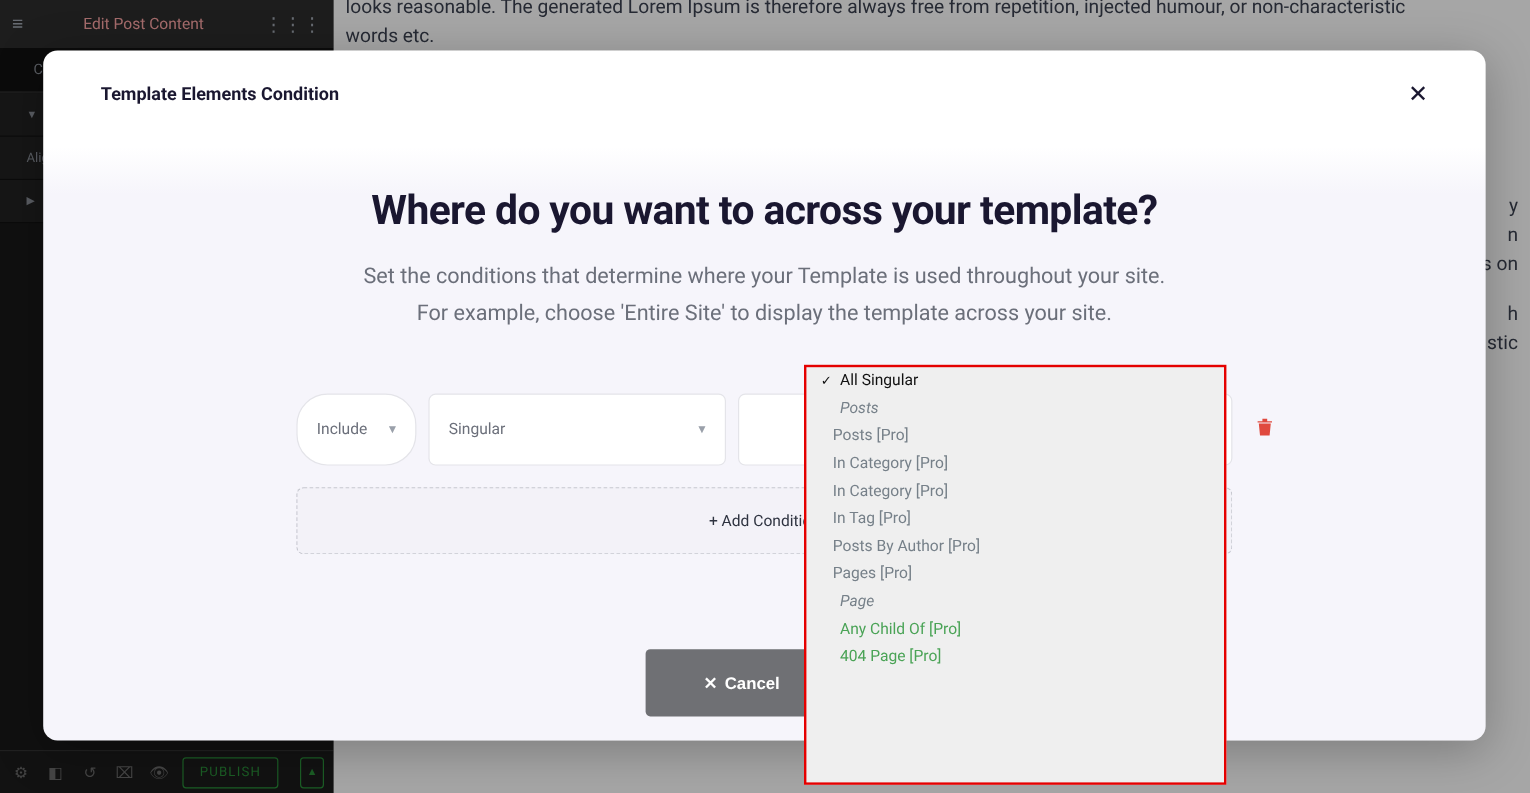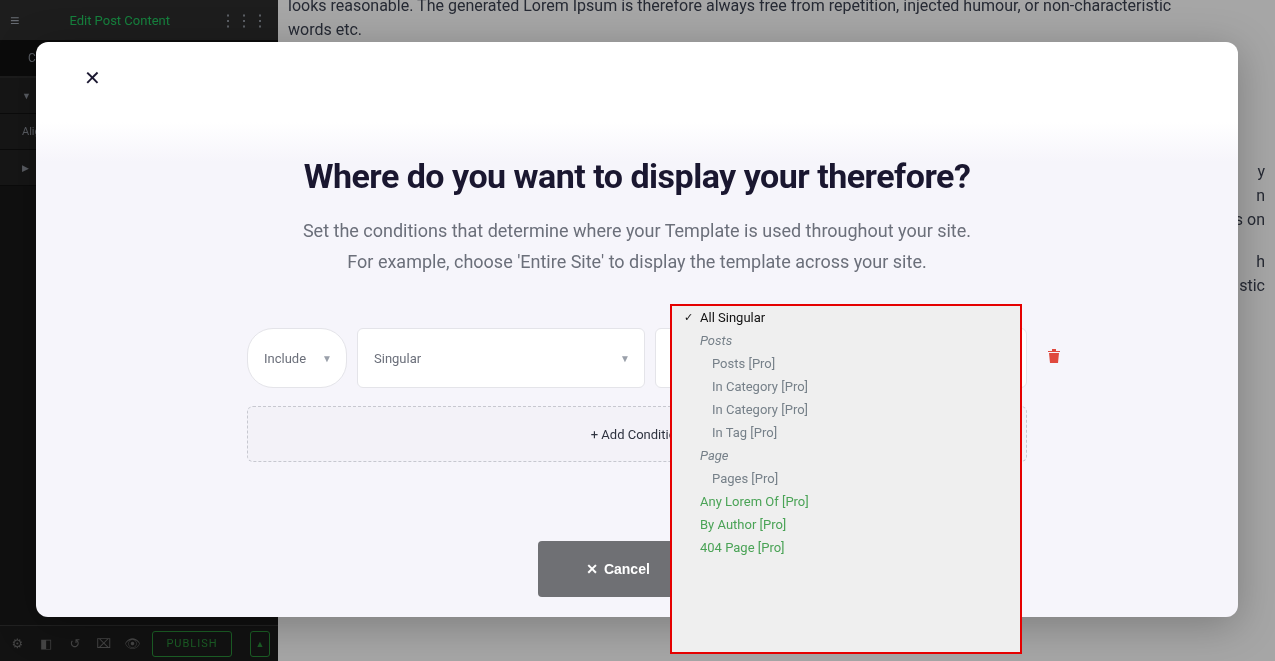--- a/index.html
+++ b/index.html
@@ -19,21 +19,21 @@
 }
 .panel-header {
   height: 40px;
   background: #2d2d2d;
   display: flex;
   align-items: center;
   justify-content: space-between;
   padding: 0 10px;
 }
 .panel-header .icon { color: #9ea5af; font-size: 16px; cursor: pointer; }
-.panel-title { color: #22c55e; font-size: 13px; }
+.panel-title { color: #fca5a5; font-size: 13px; }
 .panel-tab {
   height: 38px;
   background: #111;
   border-bottom: 2px solid #2c2c2c;
   display: flex; align-items: center;
   padding: 0 28px;
 }
 .panel-tab span { color: #8a8f98; font-size: 12px; }
 .panel-row {
   height: 36px;
@@ -127,21 +127,21 @@
   border-radius:6px;
   height: 60px;
   display:flex; align-items:center;
   padding: 0 16px;
   color:#6b6f7a;
   font-size: 13px;
   cursor:pointer;
   position:relative;
 }
 .select-box.small { width: 100px; border-radius: 26px; }
-.select-box.med { width: 288px; }
+.select-box.med { width: 248px; }
 .select-box .caret {
   position:absolute; right:14px; color:#9aa0aa; font-size:10px;
 }
 .trash-icon {
   color:#e0493e; font-size:16px; cursor:pointer;
   position:absolute; right: -34px;
 }
 .add-row {
   margin-top: 18px;
   width: 780px;
@@ -181,21 +181,21 @@
   display:flex; align-items:center;
   height: 23px;
   padding: 0 12px;
   font-size: 13px;
   color:#768089;
   cursor:pointer;
   white-space:nowrap;
 }
 .dropdown .item.selected { color:#111; }
 .dropdown .item.group { color:#768089;font-style:italic; }
-.dropdown .item.indent { padding-left: 40px; }
+.dropdown .item.indent { padding-left: 22px; }
 .dropdown .item.indent2 { padding-left: 28px; }
 .dropdown .check { width: 16px; font-size:11px; color:#111; }
 .dropdown .item.green { color:#4aa356; }
 </style>
 </head>
 <body>
 
 <div class="editor-panel">
   <div class="panel-header">
     <span class="icon">≡</span>
@@ -244,24 +244,25 @@
   <p style="text-align:right">
     <span>h</span><br>
     <span>stic</span>
   </p>
 </div>
 
 <div class="modal-backdrop"></div>
 
 <div class="modal">
   <div class="modal-header">
+    <span class="modal-title">Template Elements Condition</span>
     <span class="modal-close">✕</span>
   </div>
   <div class="modal-body">
-    <div class="modal-h1">Where do you want to display your therefore?</div>
+    <div class="modal-h1">Where do you want to across your template?</div>
     <div class="modal-sub">Set the conditions that determine where your Template is used throughout your site.</div>
     <div class="modal-sub">For example, choose 'Entire Site' to display the template across your site.</div>
 
     <div class="conditions-row">
       <div class="select-box small">
         <span>Include</span>
         <span class="caret">▼</span>
       </div>
       <div class="select-box med">
         <span>Singular</span>
@@ -304,28 +305,28 @@
     </div>
     <div class="item indent">
       <span>In Category [Pro]</span>
     </div>
     <div class="item indent">
       <span>In Category [Pro]</span>
     </div>
     <div class="item indent">
       <span>In Tag [Pro]</span>
     </div>
+    <div class="item indent">
+      <span>Posts By Author [Pro]</span>
+    </div>
+    <div class="item indent">
+      <span>Pages [Pro]</span>
+    </div>
     <div class="item indent2 group">
       <span>Page</span>
     </div>
-    <div class="item indent">
-      <span>Pages [Pro]</span>
-    </div>
     <div class="item indent2 green">
-      <span>Any Lorem Of [Pro]</span>
-    </div>
-    <div class="item indent2 green">
-      <span>By Author [Pro]</span>
+      <span>Any Child Of [Pro]</span>
     </div>
     <div class="item indent2 green">
       <span>404 Page [Pro]</span>
     </div>
   </div>
 
 </body></html>

